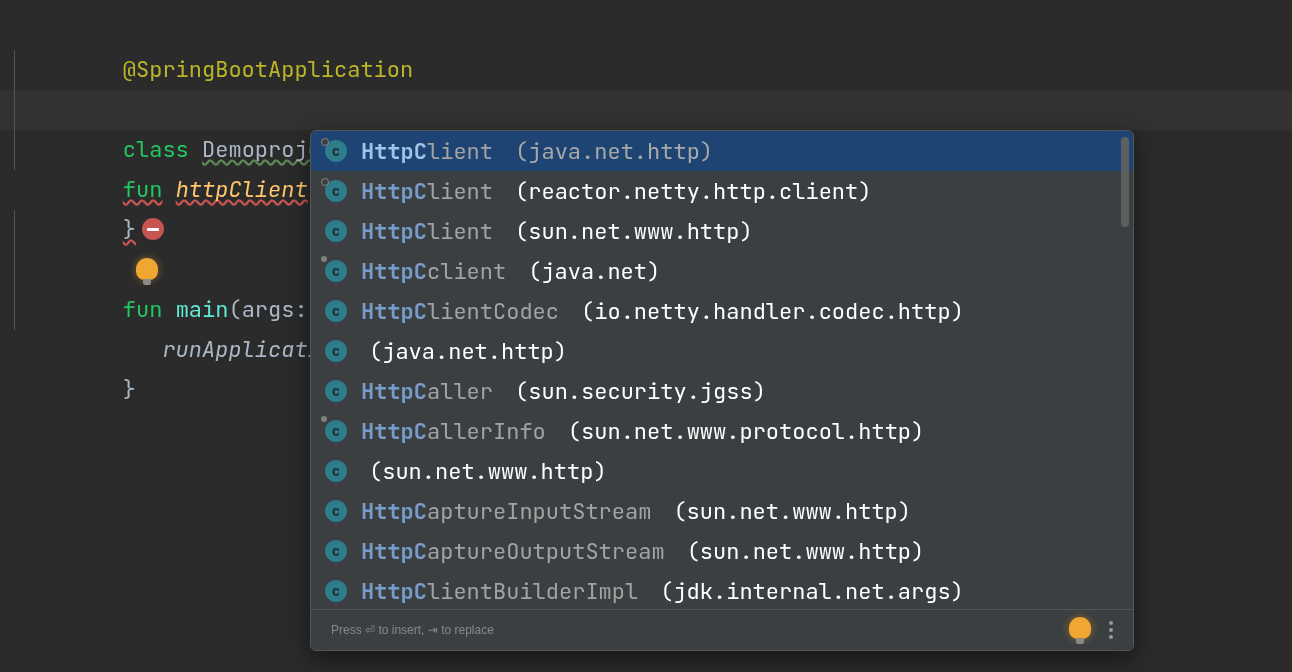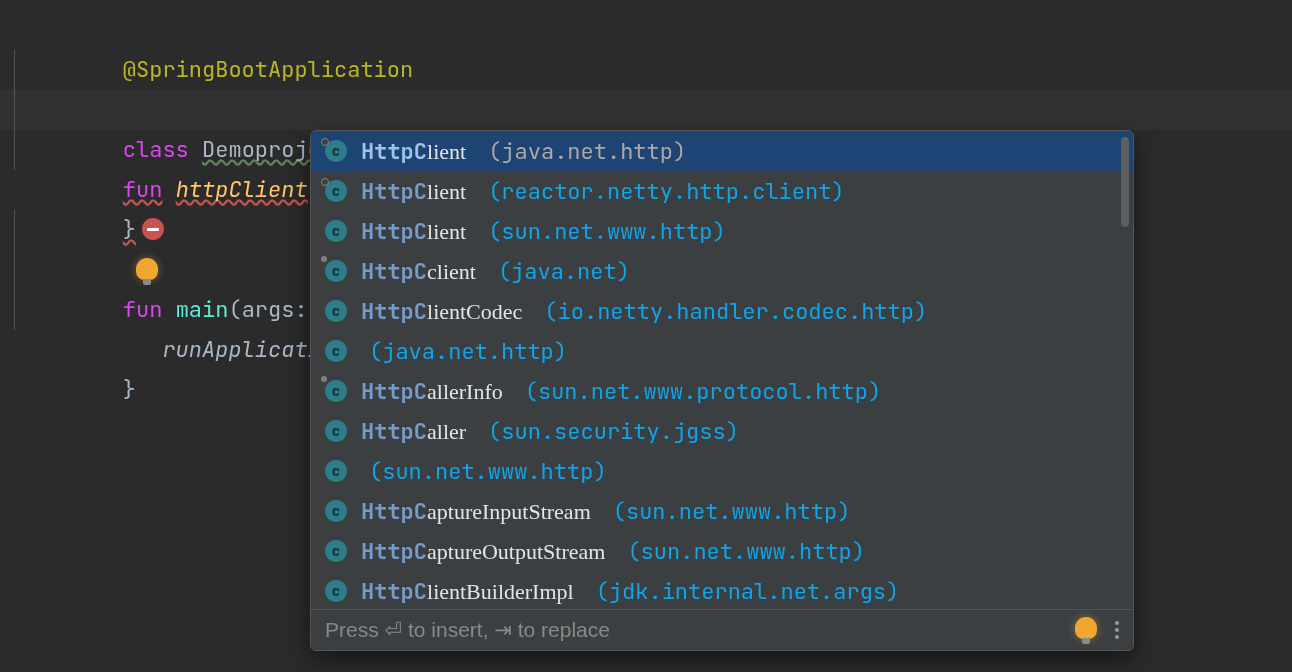--- a/index.html
+++ b/index.html
@@ -61,21 +61,21 @@
     box-shadow: 0 0 6px 2px rgba(240,167,50,0.25);
   }
   .intention-bulb::after{
     content:"";
     position:absolute;
     left:7px; bottom:-5px;
     width:8px; height:6px;
     background:#8a8a8a;
     border-radius:0 0 2px 2px;
   }
-  .kw { color:#d946ef; }
+  .kw { color:#22c55e; }
   .italic-kw { color:#cc7832; font-style: italic; }
   .anno { color:#bbb529;text-align:right; }
   .fn { color:#ffc66d; font-style: italic;}
   .typed { color:#cc6b5e; }
   .plain { color:#a9b7c6; }
   .squiggle-red {
     text-decoration: underline wavy #c75450;
     text-decoration-skip-ink: none;
   }
   .squiggle-green {
@@ -123,22 +123,22 @@
     font-family: "JetBrains Mono","Menlo","Consolas",monospace;
     font-size:22px;
   }
   .item.selected {
     background:#1d4473;
     color:#bcbcbc;
   }
   .item .match-main { color:#769dca; }
   .item.selected .match-main { color:#9fc4ea; }
   .item .match-bold { font-weight:bold; }
-  .item .rest { color:#e5e5e5;font-family:Liberation Serif, serif; }
-  .item .pkg { color:#0ea5e9; margin-left:8px;}
+  .item .rest { color:#a3a3a3; }
+  .item .pkg { color:#ffffff; margin-left:8px;}
   .item.selected .pkg { color:#a9a9a9; }
   .cls-icon {
     width:22px; height:22px;
     border-radius:50%;
     background:#2e7d8a;
     position:relative;
     flex: 0 0 22px;
   }
   .cls-icon::after{
     content:"c";
@@ -175,25 +175,25 @@
     width:8px;
     height:90px;
     background:#5d5f60;
     border-radius:4px;
   }
   .popup-footer {
     display:flex;
     align-items:center;
     justify-content:space-between;
     height:40px;
-    padding:0 14px;
+    padding:0 20px;
     background:#3c3f41;
     border-top:1px solid #515658;
     font-family: -apple-system, "Segoe UI", sans-serif;
-    font-size:21px;
+    font-size:12px;
     color:#888;
   }
   .footer-right {
     display:flex;
     align-items:center;
     gap:18px;
   }
   .more-dots {
     display:flex;
     flex-direction:column;
@@ -275,28 +275,28 @@
       <div class="item">
         <span class="cls-icon"></span>
         <span><span class="match-main match-bold">HttpC</span><span class="rest">lientCodec</span></span>
         <span class="pkg">(io.netty.handler.codec.http)</span>
       </div>
       <div class="item">
         <span class="cls-icon"></span>
         <span class="pkg">(java.net.http)</span>
       </div>
       <div class="item">
+        <span class="cls-icon"></span>
+        <span><span class="match-main match-bold">HttpC</span><span class="rest">aller</span></span>
+        <span class="pkg">(sun.security.jgss)</span>
+      </div>
+      <div class="item">
         <span class="cls-icon final"></span>
         <span><span class="match-main match-bold">HttpC</span><span class="rest">allerInfo</span></span>
         <span class="pkg">(sun.net.www.protocol.http)</span>
-      </div>
-      <div class="item">
-        <span class="cls-icon"></span>
-        <span><span class="match-main match-bold">HttpC</span><span class="rest">aller</span></span>
-        <span class="pkg">(sun.security.jgss)</span>
       </div>
       <div class="item">
         <span class="cls-icon"></span>
         <span class="pkg">(sun.net.www.http)</span>
       </div>
       <div class="item">
         <span class="cls-icon"></span>
         <span><span class="match-main match-bold">HttpC</span><span class="rest">aptureInputStream</span></span>
         <span class="pkg">(sun.net.www.http)</span>
       </div>

